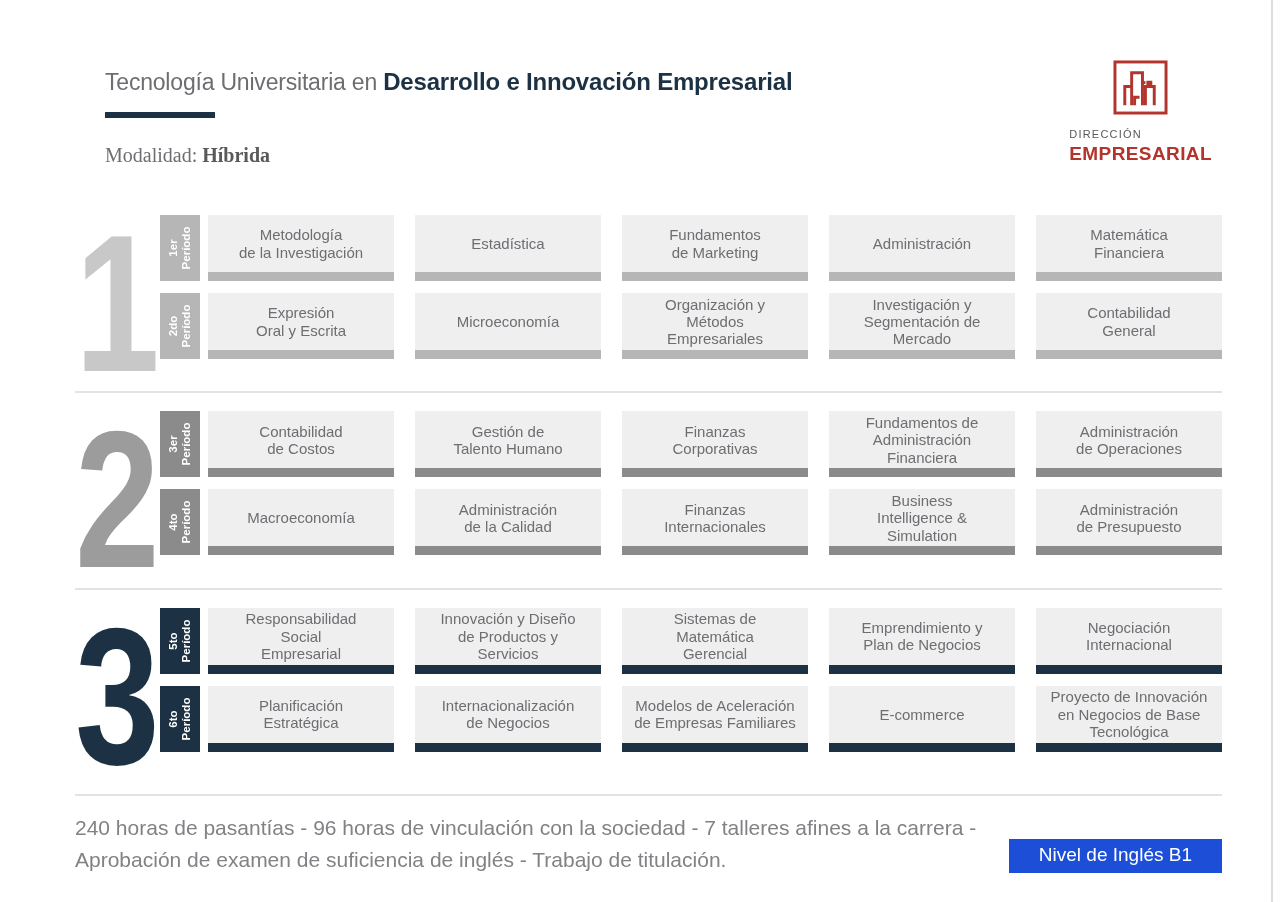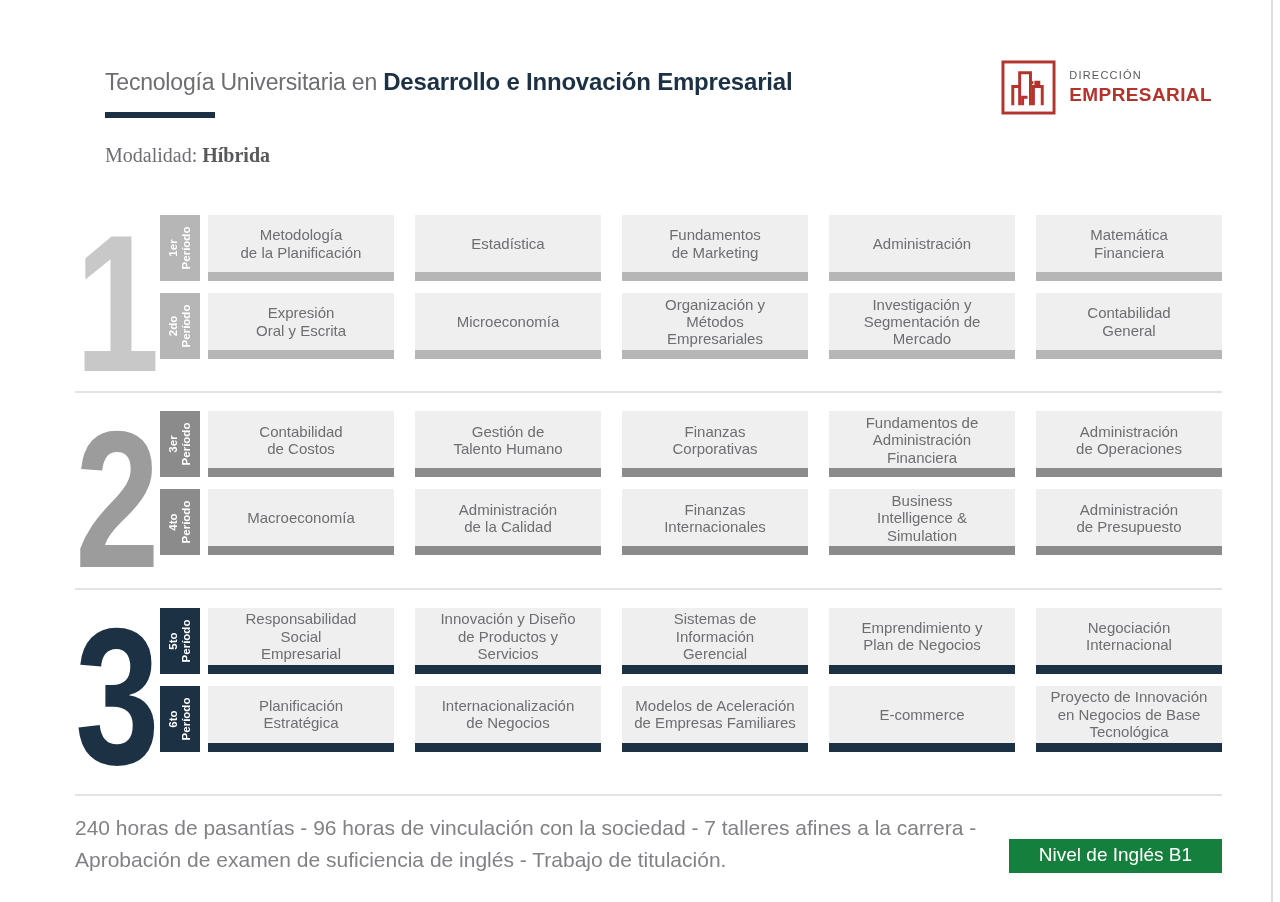--- a/index.html
+++ b/index.html
@@ -11,21 +11,21 @@
 
   
   .header { margin-top:64px; margin-left:30px; }
   .title { font-size:23px; color:#6d6e71; letter-spacing:-0.2px; }
   .title .emph { color:#1c3144; font-weight:bold; font-size:24px; }
   .title-underline { width:110px; height:6px; background:#1c3144; margin-top:16px; }
   .modality { margin-top:26px; font-size:20px; color:#6d6e71;font-family:Liberation Serif, serif; }
   .modality .emph { font-weight:bold; color:#58595b; }
 
   
-  .logo { position:absolute; top:60px; right:68px; display:flex; align-items:center; gap:13px; }
+  .logo { position:absolute; top:60px; right:68px; display:flex; align-items:center; gap:13px;flex-direction:column; }
   .logo svg { display:block; }
   .logo-text .l1 { font-size:11px; letter-spacing:1.2px; color:#58595b; margin-bottom:3px; }
   .logo-text .l2 { font-size:19px; font-weight:bold; color:#b2342d; letter-spacing:0.4px; }
 
   
   .curriculum { margin-top:48px; }
   .year-section { display:flex; }
   .numeral-col { width:85px; display:flex; align-items:center; justify-content:center; padding-top:18px; flex:none; }
   .numeral { font-size:195px; font-weight:bold; line-height:0.72; color:var(--numcolor); transform:scaleX(0.78); }
   .rows { flex:1; display:flex; flex-direction:column; gap:12px; }
@@ -38,21 +38,21 @@
   .card { background:#efeff0; border-bottom:9px solid var(--accent); height:66px;
       display:flex; align-items:center; justify-content:center; text-align:center; padding:2px 6px; }
   .card-label { font-size:15px; line-height:1.15; color:#6d6e71; white-space:pre-line; }
 
   .divider { height:2px; background:#e3e3e3; margin:18px 0; }
   .divider.pre-footer { margin:28px 0 0 0; }
 
   
   .footer { display:flex; justify-content:space-between; align-items:flex-end; margin-top:16px; }
   .footer-note { font-size:21px; color:#808285; line-height:1.5; }
-  .badge { background:#15803d; color:#ffffff; font-size:19px; padding:5px 30px 7px 30px; white-space:nowrap; margin-bottom:2px; }
+  .badge { background:#1d4ed8; color:#ffffff; font-size:19px; padding:5px 30px 7px 30px; white-space:nowrap; margin-bottom:2px; }
 </style>
 </head>
 <body>
 
 <div class="page">
   <div class="page-edge"></div>
 
   <div class="logo">
     <span>
       <svg width="55" height="55" viewBox="0 0 56 56" fill="none" stroke="#b2342d" stroke-width="3">
@@ -90,21 +90,21 @@
         </div>
         <div class="rows">
           <div class="period-row">
             <div class="period-label">
                 <div class="rot">1er
 Período</div>
               </div>
             <div class="cards">
               <div class="card">
                   <div class="card-label">Metodología
-de la Planificación</div>
+de la Investigación</div>
                 </div>
               <div class="card">
                   <div class="card-label">Estadística</div>
                 </div>
               <div class="card">
                   <div class="card-label">Fundamentos
 de Marketing</div>
                 </div>
               <div class="card">
                   <div class="card-label">Administración</div>
@@ -232,21 +232,21 @@
 Social
 Empresarial</div>
                 </div>
               <div class="card">
                   <div class="card-label">Innovación y Diseño
 de Productos y
 Servicios</div>
                 </div>
               <div class="card">
                   <div class="card-label">Sistemas de
-Información
+Matemática
 Gerencial</div>
                 </div>
               <div class="card">
                   <div class="card-label">Emprendimiento y
 Plan de Negocios</div>
                 </div>
               <div class="card">
                   <div class="card-label">Negociación
 Internacional</div>
                 </div>

